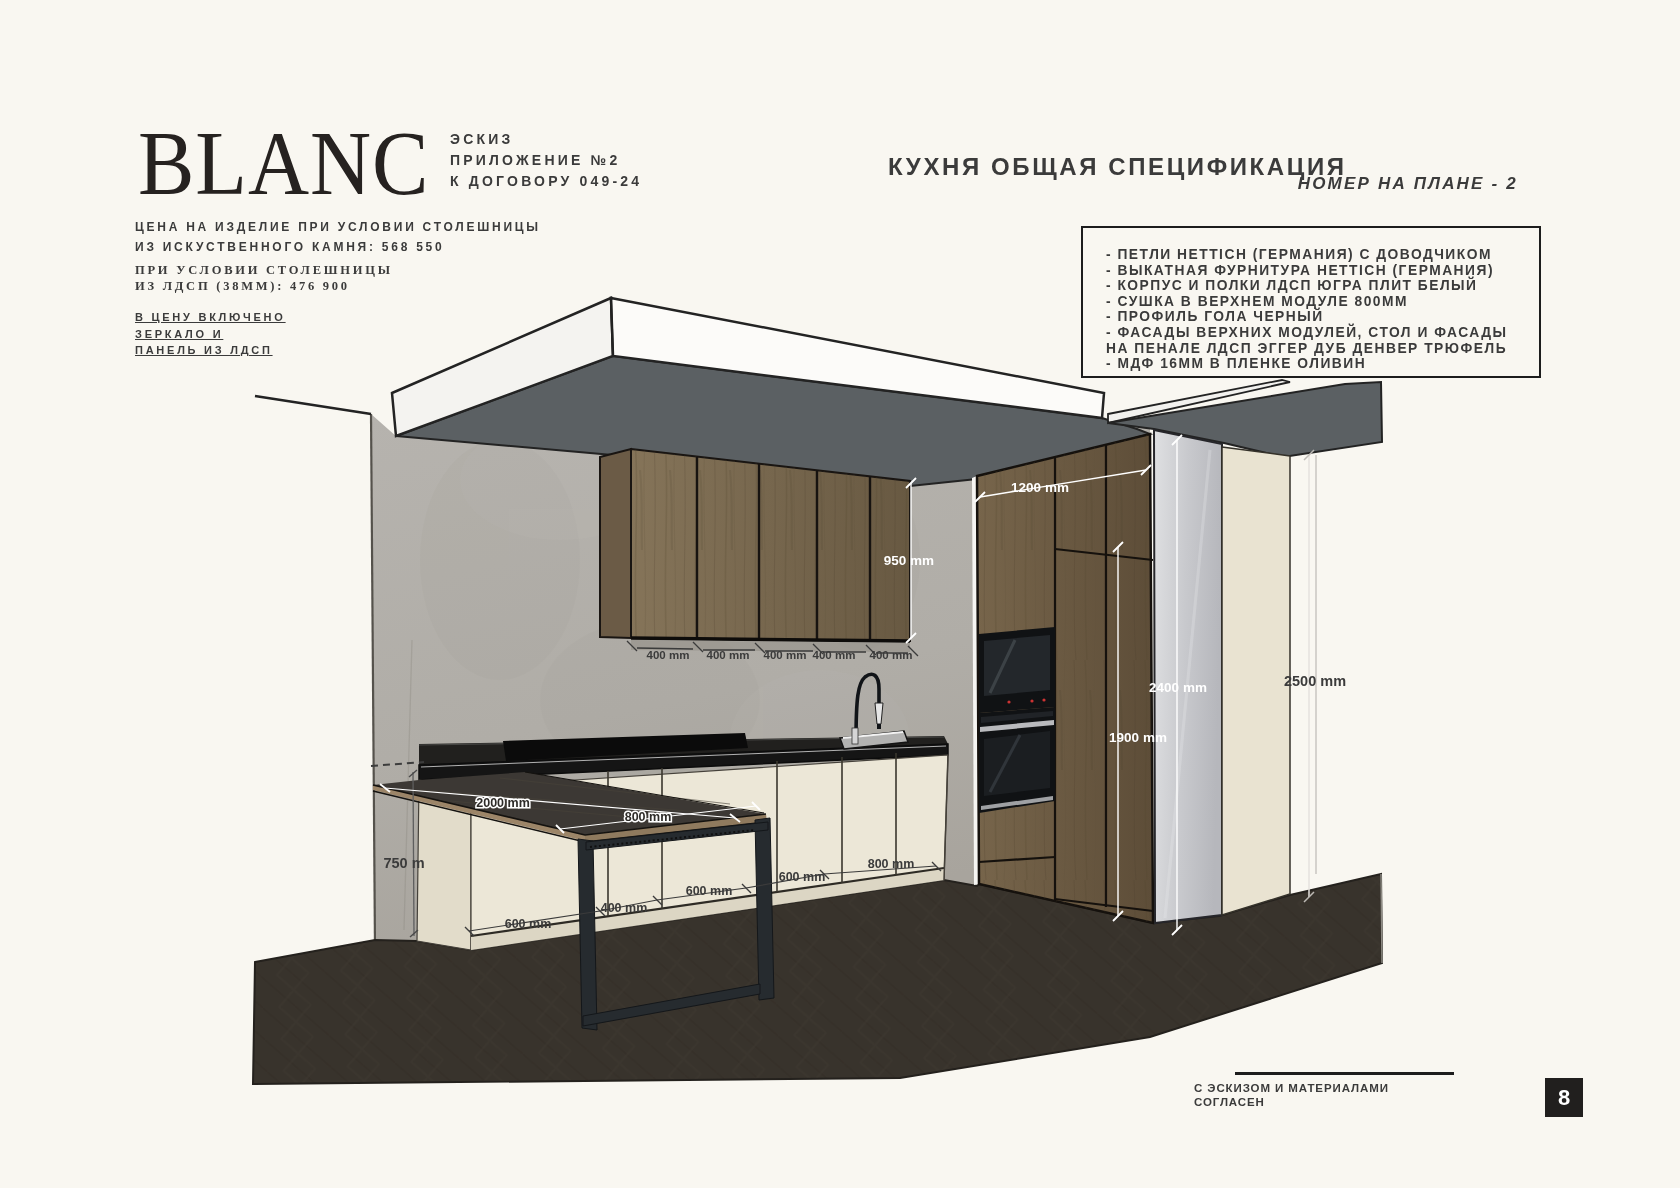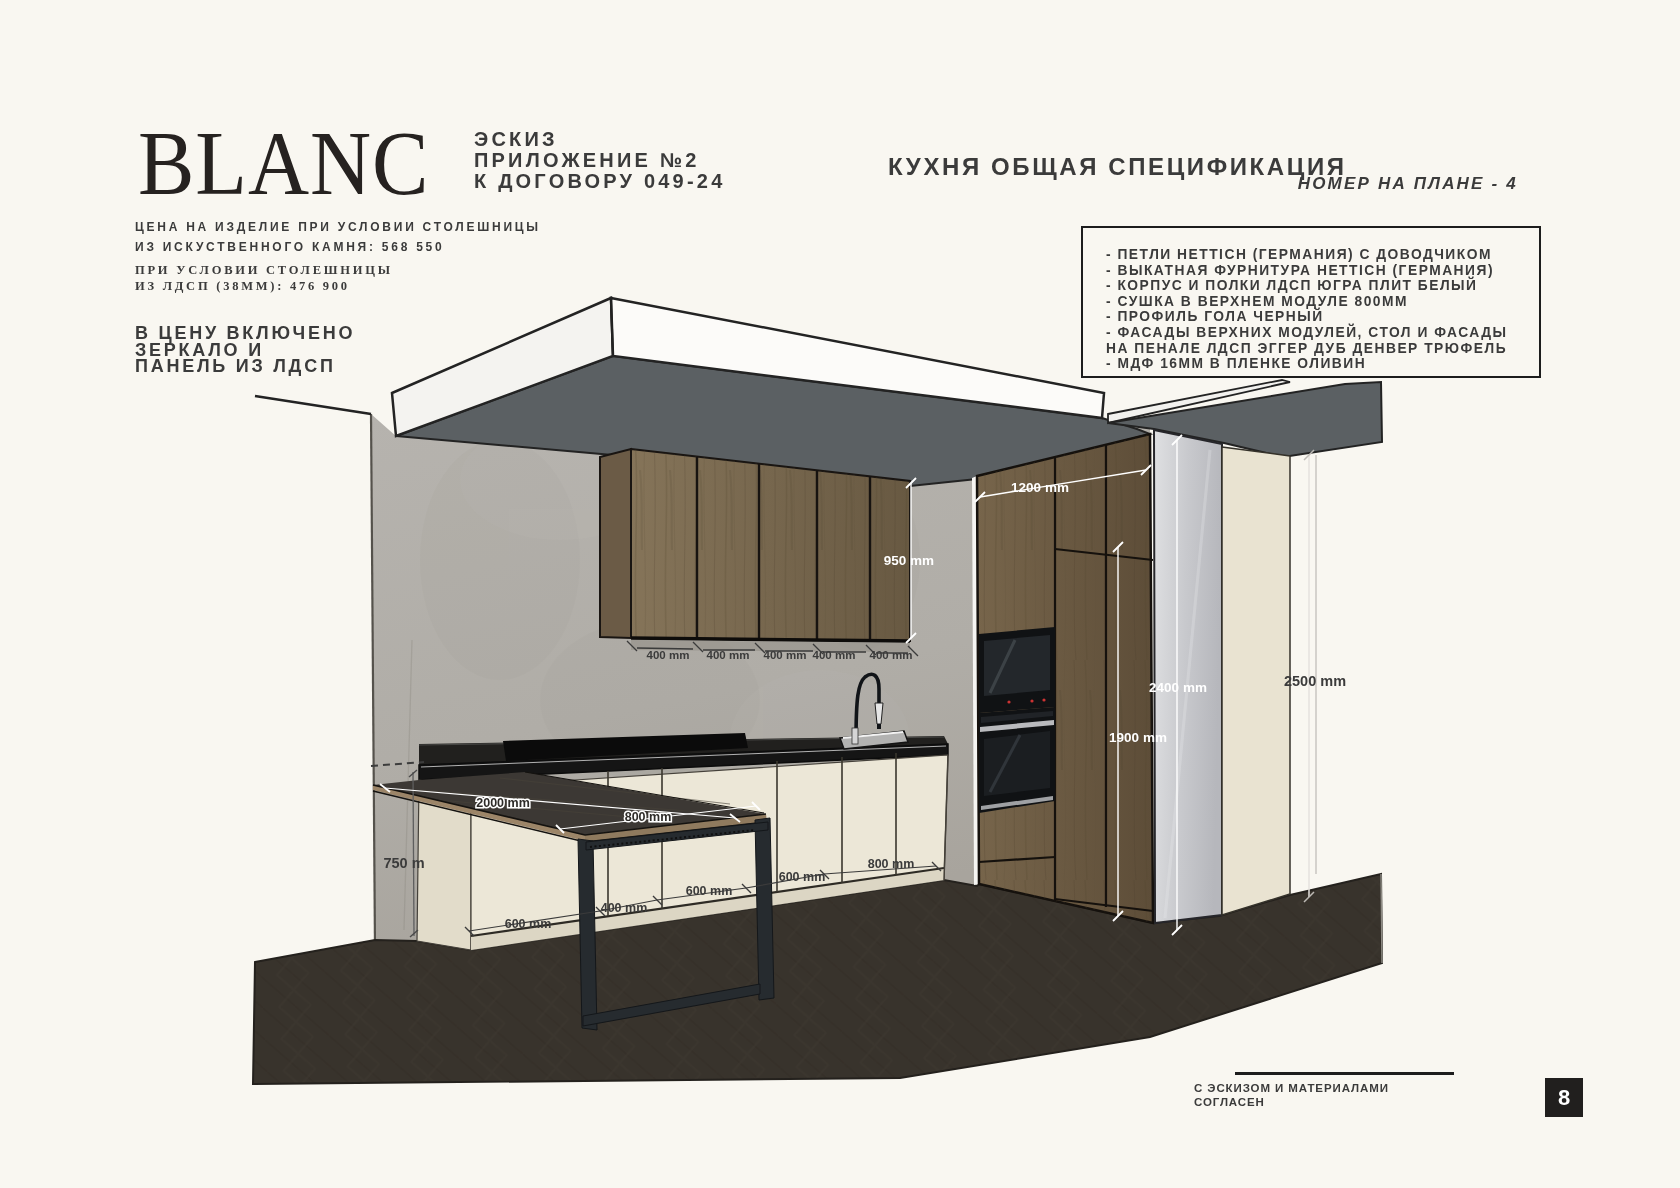--- a/index.html
+++ b/index.html
@@ -238,28 +238,28 @@
     </g>
     <g font-size="12.5" fill="#2e2c29">
       <text x="503" y="807" text-anchor="middle" stroke="#ffffff" stroke-width="3" paint-order="stroke">2000 mm</text>
       <text x="648" y="821" text-anchor="middle" stroke="#ffffff" stroke-width="3" paint-order="stroke">800 mm</text>
     </g>
   </g>
 </svg>
 
 <div class="abs" style="left:138px;top:110px;font-family:'Liberation Serif',serif;font-size:92px;color:#262220;letter-spacing:1px;transform:scaleX(0.92);transform-origin:left top;">BLANC</div>
 
-<div class="abs b" style="left:450px;top:129px;font-size:20px;line-height:21px;letter-spacing:3.2px;margin-left:24px;">ЭСКИЗ<br>ПРИЛОЖЕНИЕ №2<br>К ДОГОВОРУ 049-24</div>
+<div class="abs b" style="left:450px;top:129px;font-size:14px;line-height:21px;letter-spacing:3.2px;">ЭСКИЗ<br>ПРИЛОЖЕНИЕ №2<br>К ДОГОВОРУ 049-24</div>
 
 <div class="abs b" style="left:888px;top:153px;width:616px;font-size:24px;letter-spacing:2.6px;">КУХНЯ ОБЩАЯ СПЕЦИФИКАЦИЯ</div>
-<div class="abs b" style="left:900px;top:174px;width:618px;font-size:17px;text-align:right;letter-spacing:2.2px;font-style:italic;">НОМЕР НА ПЛАНЕ - 4</div>
+<div class="abs b" style="left:900px;top:174px;width:618px;font-size:17px;text-align:right;letter-spacing:2.2px;font-style:italic;">НОМЕР НА ПЛАНЕ - 2</div>
 
 <div class="abs b" style="left:135px;top:217px;font-size:12px;line-height:20px;letter-spacing:2.75px;">ЦЕНА НА ИЗДЕЛИЕ ПРИ УСЛОВИИ СТОЛЕШНИЦЫ<br>ИЗ ИСКУСТВЕННОГО КАМНЯ: 568 550</div>
 <div class="abs b" style="left:135px;top:263px;font-size:12.5px;line-height:15.8px;letter-spacing:2.75px;font-family:Liberation Serif, serif;">ПРИ УСЛОВИИ СТОЛЕШНИЦЫ<br>ИЗ ЛДСП (38ММ): 476 900</div>
-<div class="abs b" style="left:135px;top:325px;font-size:18px;line-height:16.5px;letter-spacing:2.75px;">В ЦЕНУ ВКЛЮЧЕНО<br>ЗЕРКАЛО И<br>ПАНЕЛЬ ИЗ ЛДСП</div>
+<div class="abs b" style="left:135px;top:309px;font-size:11px;line-height:16.5px;letter-spacing:2.75px;text-decoration:underline;">В ЦЕНУ ВКЛЮЧЕНО<br>ЗЕРКАЛО И<br>ПАНЕЛЬ ИЗ ЛДСП</div>
 
 <div class="abs" style="left:1081px;top:226px;width:456px;height:148px;border:2px solid #1d1d1d;background:#f9f7f1;"></div>
 <div class="abs b" style="left:1106px;top:247px;width:445px;font-size:13.8px;line-height:15.6px;letter-spacing:1.5px;">- ПЕТЛИ HETTICH (ГЕРМАНИЯ) С ДОВОДЧИКОМ<br>- ВЫКАТНАЯ ФУРНИТУРА HETTICH (ГЕРМАНИЯ)<br>- КОРПУС И ПОЛКИ ЛДСП ЮГРА ПЛИТ БЕЛЫЙ<br>- СУШКА В ВЕРХНЕМ МОДУЛЕ 800ММ<br>- ПРОФИЛЬ ГОЛА ЧЕРНЫЙ<br>- ФАСАДЫ ВЕРХНИХ МОДУЛЕЙ, СТОЛ  И ФАСАДЫ<br>НА ПЕНАЛЕ ЛДСП ЭГГЕР ДУБ ДЕНВЕР ТРЮФЕЛЬ<br>- МДФ 16ММ В ПЛЕНКЕ ОЛИВИН</div>
 
 <div class="abs" style="left:1235px;top:1072px;width:219px;height:3px;background:#1d1d1d;"></div>
 <div class="abs b" style="left:1194px;top:1081px;width:300px;font-size:11.5px;line-height:14px;letter-spacing:0.9px;text-align:left;">С ЭСКИЗОМ И МАТЕРИАЛАМИ<br>СОГЛАСЕН</div>
 
 <div class="abs" style="left:1545px;top:1078px;width:38px;height:39px;background:#211f1e;color:#fff;font-weight:bold;font-size:22px;text-align:center;line-height:39px;">8</div>
 
 </body></html>

